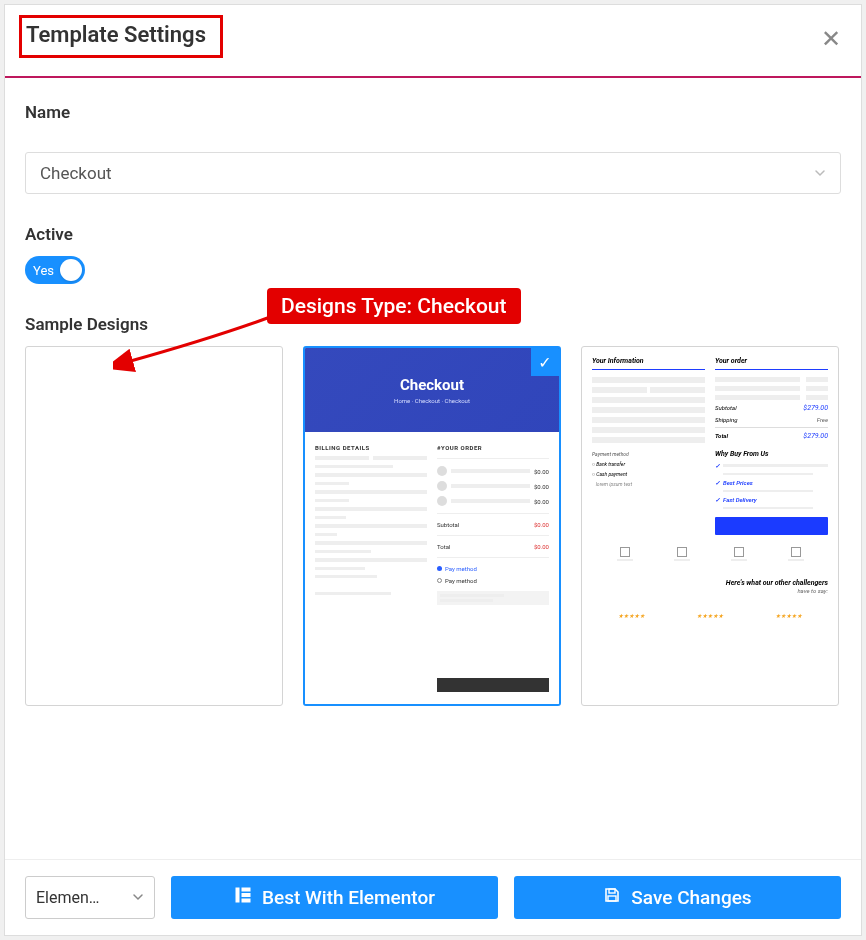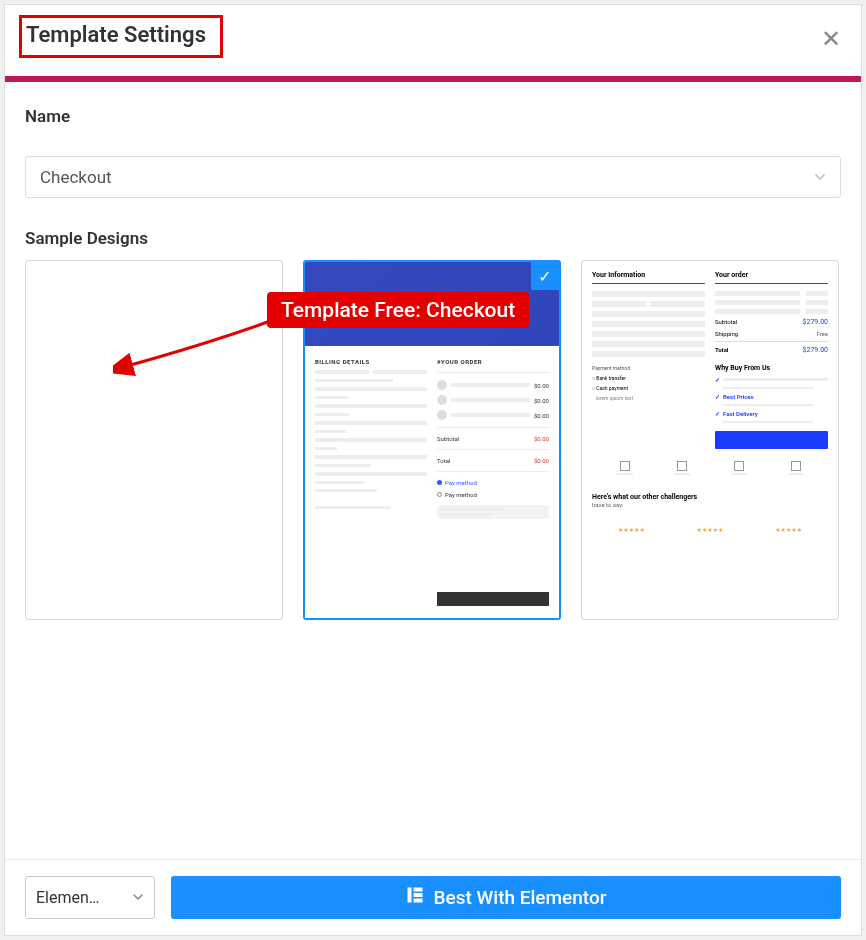--- a/index.html
+++ b/index.html
@@ -17,21 +17,21 @@
     height: 100%;
     position: relative;
     display: flex;
     flex-direction: column;
   }
   .modal-header {
     display: flex;
     justify-content: space-between;
     align-items: center;
     padding: 14px 20px 18px 20px;
-    border-bottom: 6px solid #be185d;
+    border-bottom: 2px solid #be185d;
   }
   .modal-title {
     font-size: 22px;
     font-weight: 600;
     color: #333;
     border: 3px solid #e30000;
     padding: 4px 14px 8px 4px;
     margin-left: -6px;
     margin-top: -4px;
   }
@@ -146,34 +146,34 @@
   .mini-line { height:4px; background:#eee; }
   .mini-line.sm { width:70%; }
   .mini-row { display:flex; justify-content:space-between; align-items:center; }
   .mini-thumb { width:10px; height:10px; background:#ddd; border-radius:50%; }
   .mini-price { font-size:6px; color:#333; }
   .mini-price.red { color:#d33; }
   .mini-btn-dark { height:14px; background:#333; margin-top:auto; }
   .mini-sep { height:1px; background:#eee; margin:2px 0; }
 
   
-  .mini3 { display:flex; flex-direction:column; height:100%; }
+  .mini3 { display:flex; flex-direction:column; height:100%;font-style:italic; }
   .mini3-cols { display:flex; gap:10px; padding:10px 10px 8px 10px; }
   .mini3-col { flex:1; display:flex; flex-direction:column; gap:4px; }
   .mini3-h { font-size:7px; font-weight:700; }
   .mini3-blueline { height:1px; background:#1e3dff; margin-bottom:3px; }
   .mini3-row { display:flex; justify-content:space-between; gap:6px; }
   .mini3-label { height:5px; background:#eee; flex:1; }
   .mini3-val { width:22px; height:5px; background:#eee; }
   .mini3-big { color:#1b3bff; font-size:7px; text-align:right; }
   .mini3-wide { height:18px; background:#1b3bff; margin-top:4px; border-radius:1px; }
   .mini3-iconrow { display:flex; justify-content:space-around; padding:4px 14px 10px 14px; }
   .mini3-iconbox { display:flex; flex-direction:column; align-items:center; gap:2px; }
   .mini3-icon { width:10px; height:10px; border:1px solid #999; }
-  .mini3-testi { text-align:left; padding:8px 10px; }
+  .mini3-testi { text-align:right; padding:8px 10px; }
   .mini3-testi-h { font-size:7px; font-weight:700; }
   .mini3-testi-sub { font-size:6px; color:#666; }
   .mini3-stars { display:flex; justify-content:space-around; margin-top:10px; padding:0 10px; }
   .mini3-stars span { color:#f5a623; font-size:6px; }
   .mini-blue-txt { color:#1b3bff; font-size:6px; font-weight:600; }
 
   
   .callout {
     position: absolute;
     top: 210px;
@@ -234,21 +234,21 @@
 
 <div class="modal">
 
   <div class="modal-header">
     <div class="modal-title">Template Settings</div>
     <div class="close-icon">✕</div>
   </div>
 
   <div class="modal-body">
 
-    <div class="callout">Template Free: Checkout</div>
+    <div class="callout">Designs Type: Checkout</div>
     <svg class="arrow-svg" width="170" height="76">
       <defs>
         <marker id="ah" markerWidth="10" markerHeight="10" refX="2" refY="4" orient="auto">
           <path d="M0,0 L0,8 L10,4 z" fill="#e30000"></path>
         </marker>
       </defs>
       <path d="M160,8 Q100,30 14,54" stroke="#e30000" stroke-width="3" fill="none" marker-end="url(#ah)"></path>
     </svg>
 
     <div class="field-group">
@@ -259,20 +259,27 @@
       <div class="select-wrap">
         <span>Checkout</span>
         <span class="select-chevron">
           <svg width="12" height="12" viewBox="0 0 12 12">
               <path d="M2 4 L6 8 L10 4" stroke="#bbb" stroke-width="1.5" fill="none" stroke-linecap="round"></path>
             </svg>
         </span>
       </div>
     </div>
 
+    <div class="field-group">
+      <label class="field-label">Active</label>
+      <div class="toggle">
+        <span>Yes</span>
+        <div class="toggle-knob"></div>
+      </div>
+    </div>
 
     <div class="field-group" style="margin-bottom:14px;">
       <label class="field-label">Sample Designs</label>
       <div class="designs">
 
         <div class="design-card"></div>
 
         <div class="design-card selected">
           <div class="design-check">✓</div>
           <div class="design-thumb mini2">
@@ -467,15 +474,25 @@
       <span>
         <svg width="18" height="18" viewBox="0 0 18 18">
           <rect x="2" y="2" width="3" height="14" fill="#fff"></rect>
           <rect x="8" y="2" width="8" height="3" fill="#fff"></rect>
           <rect x="8" y="7.5" width="8" height="3" fill="#fff"></rect>
           <rect x="8" y="13" width="8" height="3" fill="#fff"></rect>
         </svg>
       </span>
       <span>Best With Elementor</span>
     </div>
+    <div class="btn">
+      <span>
+        <svg width="18" height="18" viewBox="0 0 18 18" fill="none">
+          <path d="M3 3 h9 l3 3 v9 h-12 z" stroke="#fff" stroke-width="1.6"></path>
+          <rect x="6" y="3" width="6" height="4" stroke="#fff" stroke-width="1.4"></rect>
+          <rect x="5" y="10" width="8" height="5" stroke="#fff" stroke-width="1.4"></rect>
+        </svg>
+      </span>
+      <span>Save Changes</span>
+    </div>
   </div>
 
 </div>
 
 </body></html>

